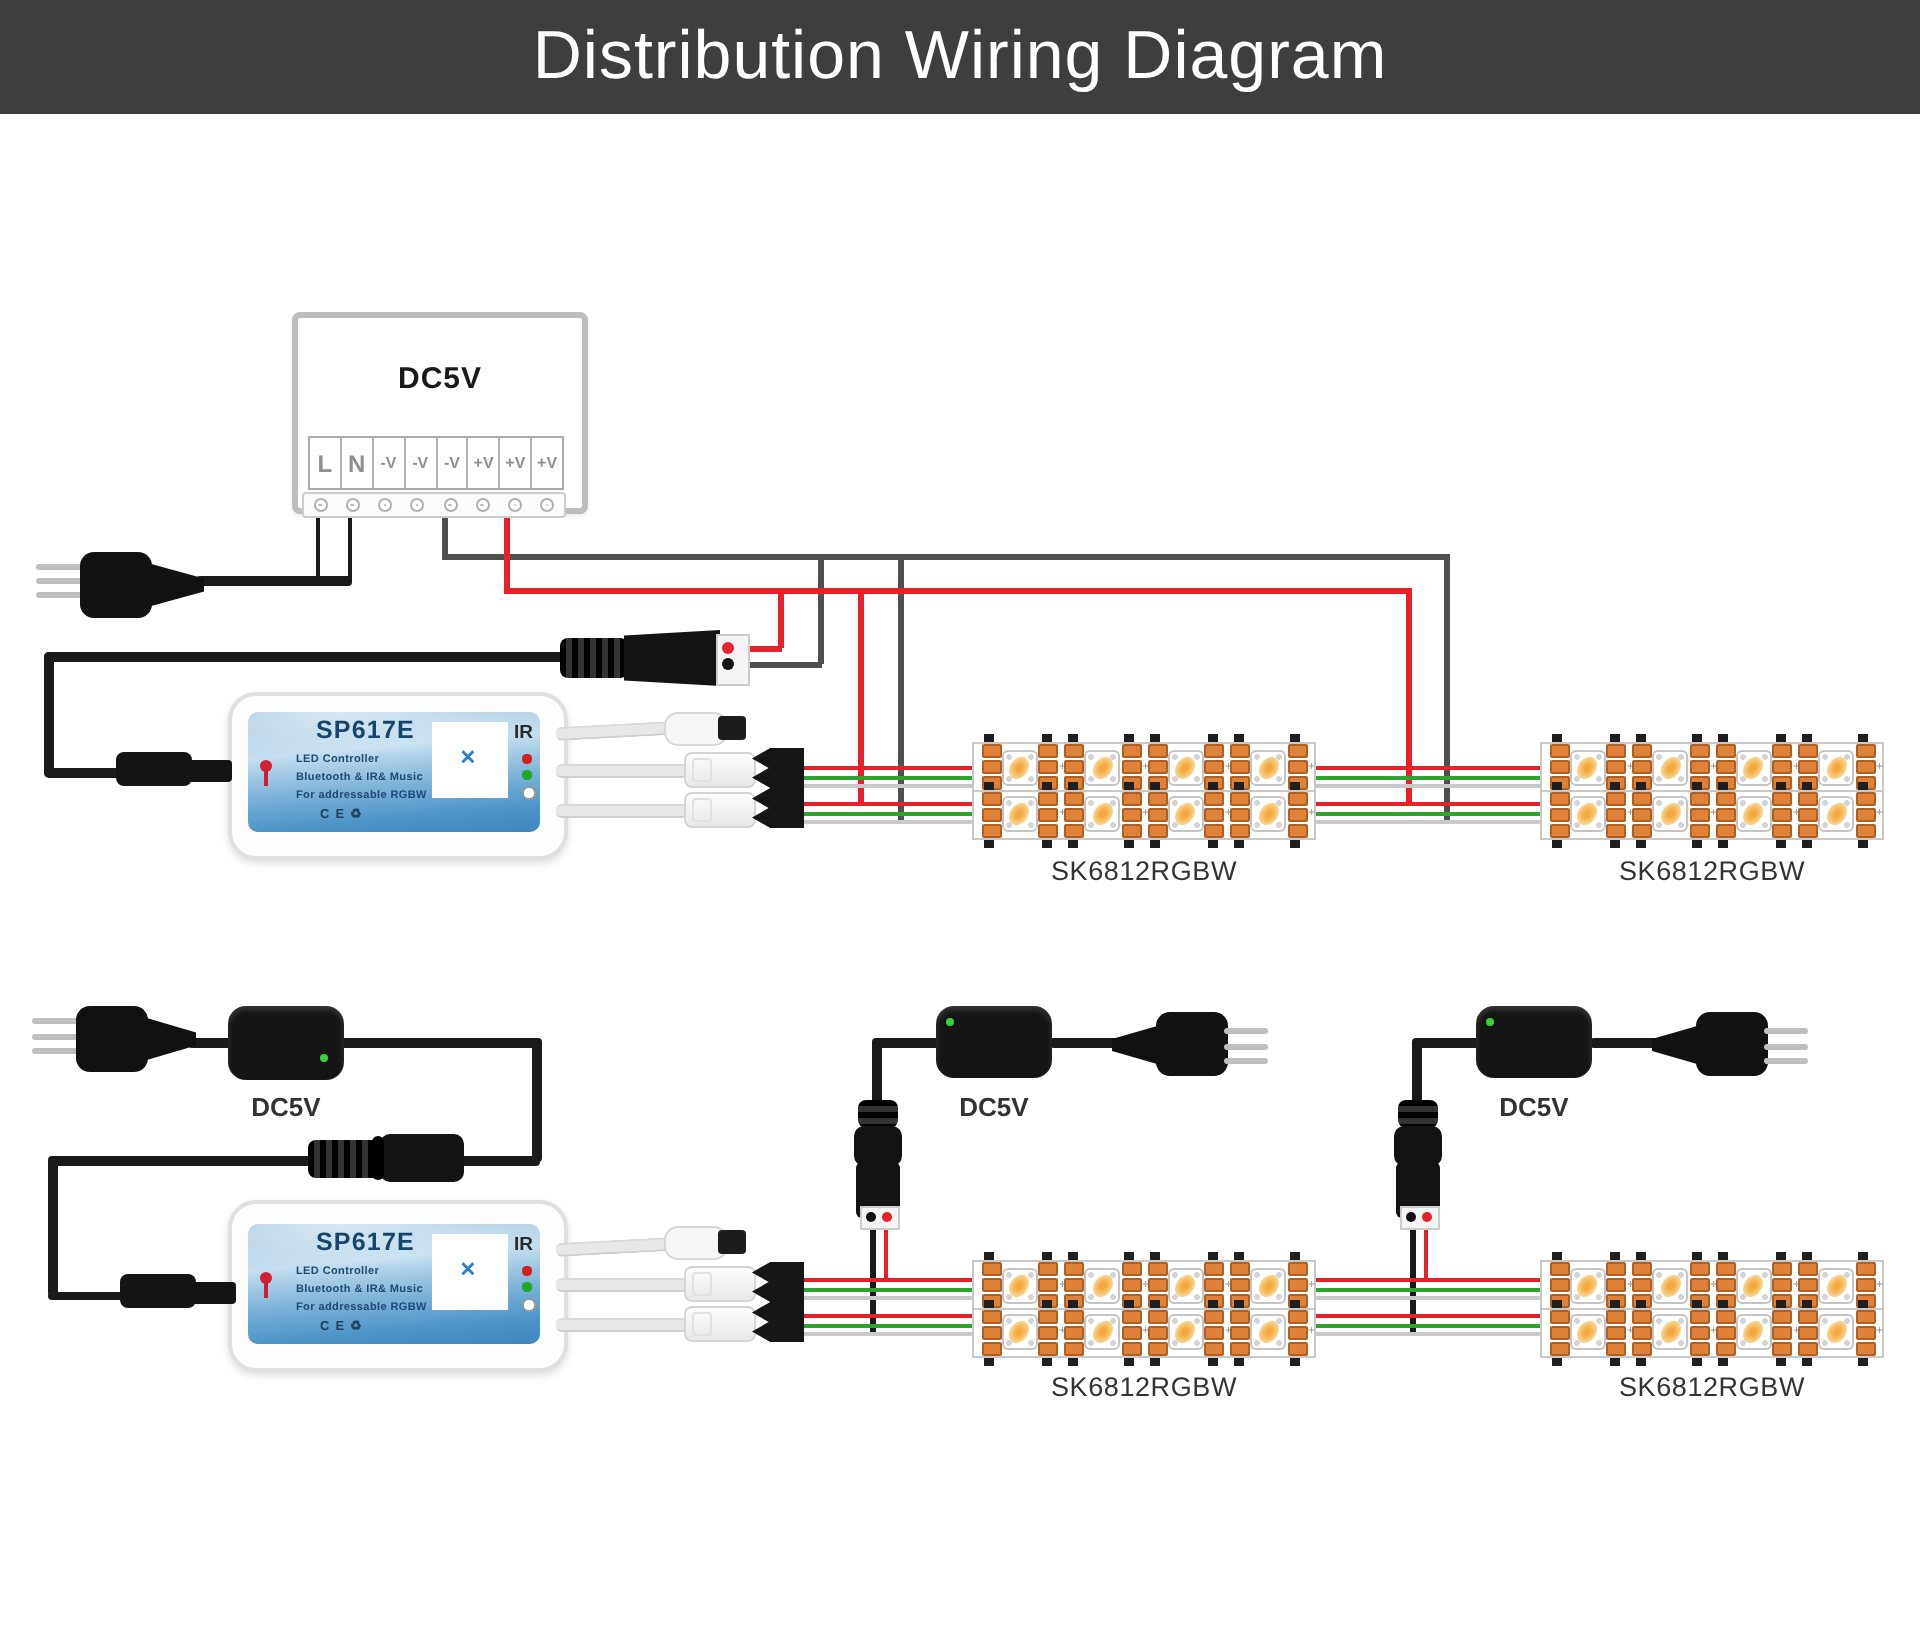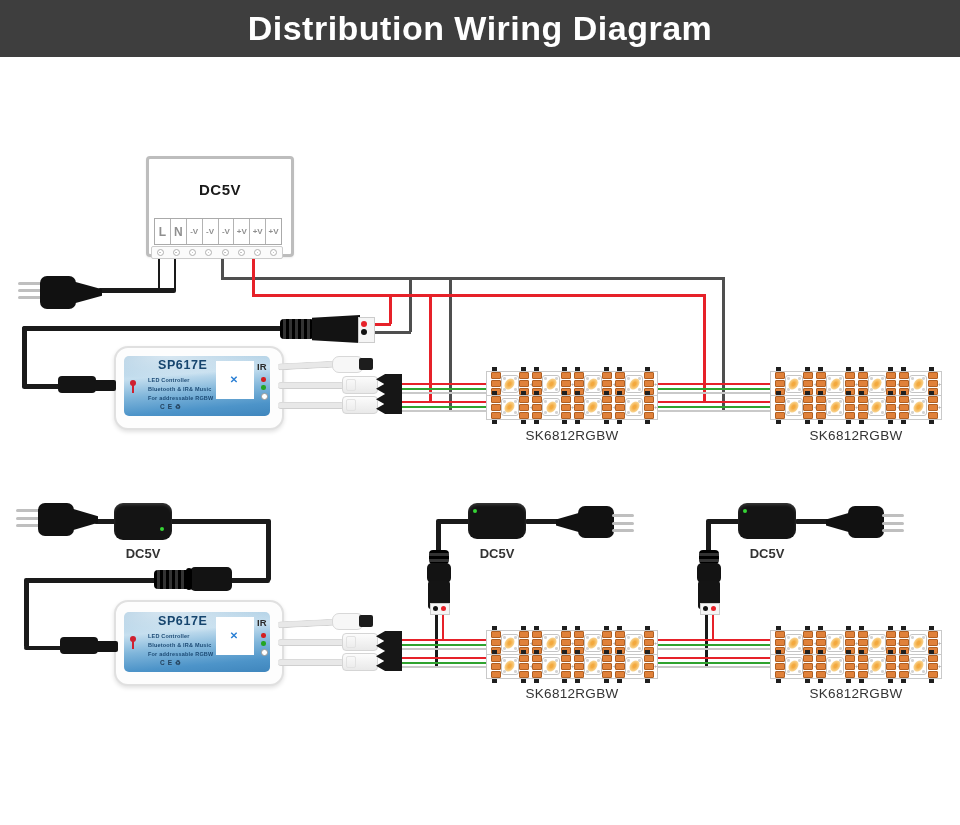--- a/index.html
+++ b/index.html
@@ -1,21 +1,21 @@
 <!DOCTYPE html>
 <html style="--header-bg: #3e3e3e; --wire-red: #e62129; --wire-green: #2fa32f; --wire-dark: #4f4f4f; --wire-black: #1a1a1a; --wire-gray: #c9c9c9; --pad-orange: #e0813a; --label-blue: #4d94c9;"><head>
 <meta charset="utf-8">
 <style>
   html,body{margin:0;padding:0;background:#fff;}
   .canvas{position:relative;width:960px;height:825px;background:#fff;overflow:hidden;
           font-family:"Liberation Sans",sans-serif;}
   
   .header{position:absolute;left:0;top:0;width:960px;height:57px;background:var(--header-bg,#3e3e3e);
           display:flex;align-items:center;justify-content:center;}
-  .header h1{margin:0;color:#fff;font-size:34px;font-weight:bold;letter-spacing:.5px;}
+  .header h1{margin:0;color:#fff;font-size:34px;font-weight:normal;letter-spacing:.5px;}
   
   .w{position:absolute;}
   .red{background:var(--wire-red,#e62129);}
   .green{background:var(--wire-green,#2fa32f);}
   .dark{background:var(--wire-dark,#4f4f4f);}
   .blk{background:var(--wire-black,#1a1a1a);}
   .gry{background:var(--wire-gray,#c9c9c9);}
   
   .psu{position:absolute;left:146px;top:156px;width:142px;height:95px;background:#fff;
        border:3px solid #bdbdbd;border-radius:4px;box-shadow:0 1px 2px rgba(0,0,0,.08);}

